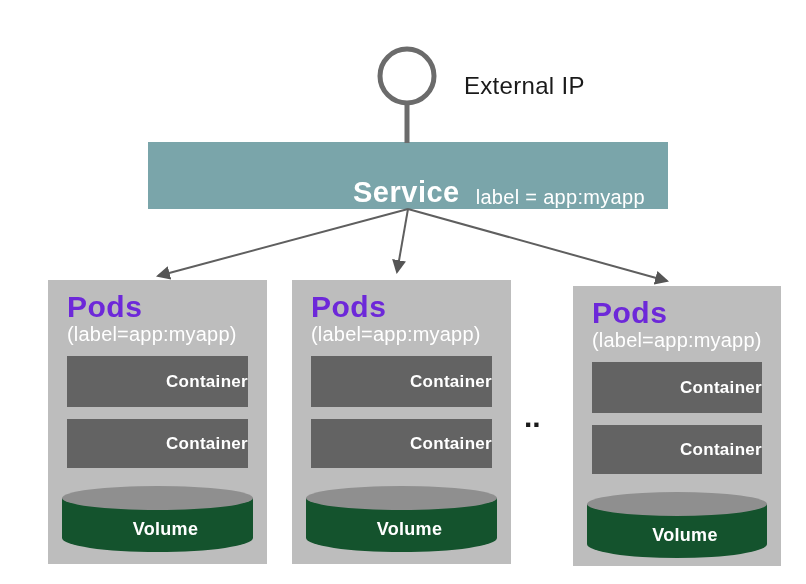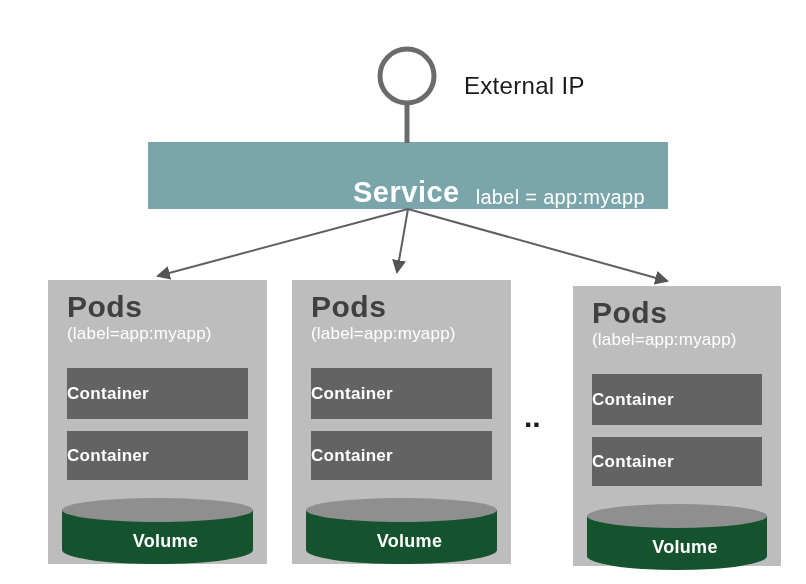--- a/index.html
+++ b/index.html
@@ -73,38 +73,38 @@
     box-sizing: border-box;
     padding: 10px 19px 0 19px;
     z-index: 1;
   }
   .pod-1 { left: 48px;  top: 280px; width: 219px; height: 284px; }
   .pod-2 { left: 292px; top: 280px; width: 219px; height: 284px; }
   .pod-3 { left: 573px; top: 286px; width: 208px; height: 280px; }
   .pod-title {
     font-size: 30px;
     font-weight: bold;
-    color: #404040;
+    color: #6d28d9;
     line-height: 34px;
     letter-spacing: 0.5px;
   }
   .pod-label {
-    font-size: 17px;
+    font-size: 20px;
     color: #ffffff;
     line-height: 20px;
-    margin-bottom: 24px;
+    margin-bottom: 12px;
     letter-spacing: 0.2px;
   }
   .container-box {
     height: 51px;
     background: #636363;
     color: #ffffff;
     font-size: 17px;
     font-weight: bold;
-    text-align: left;
+    text-align: right;
     line-height: 51px;
     margin-bottom: 12px;
     letter-spacing: 0.3px;
   }
   .container-box.second {
     height: 49px;
     line-height: 49px;
     margin-bottom: 18px;
   }
   .volume {

